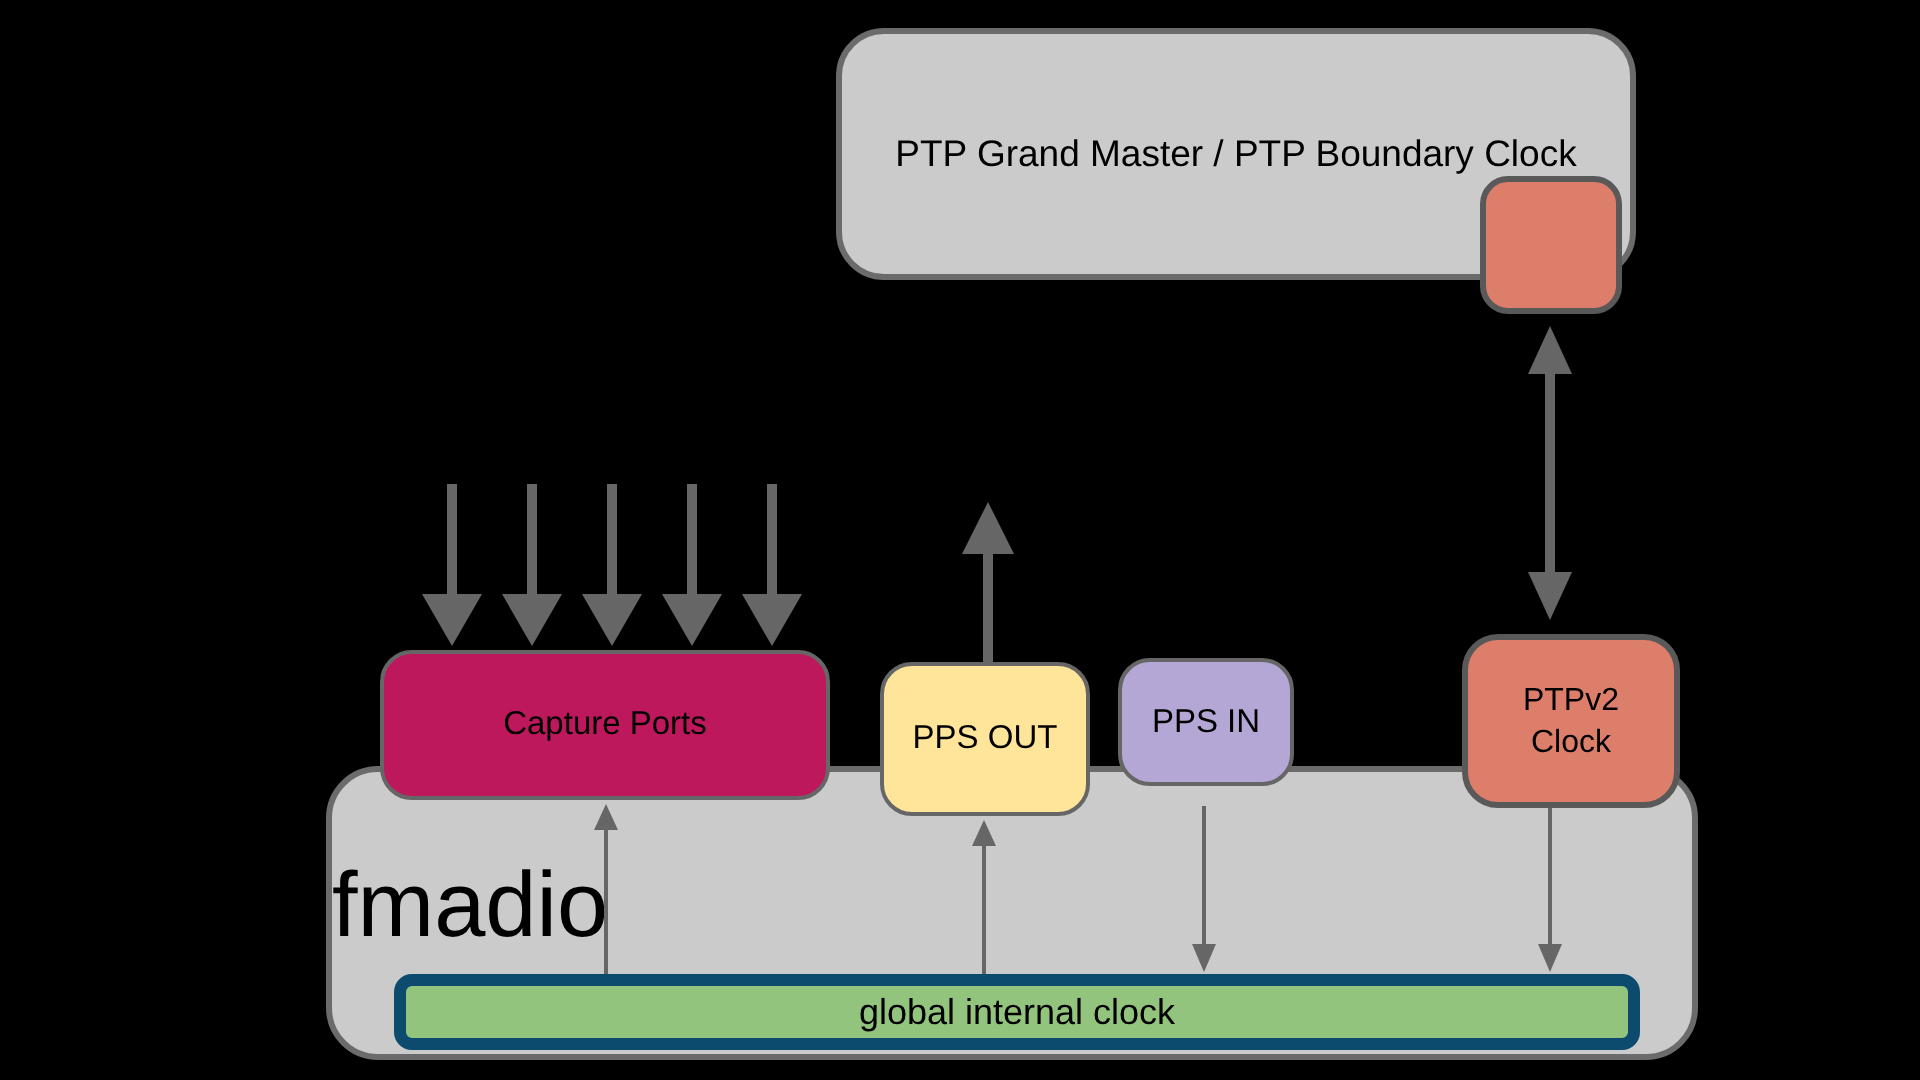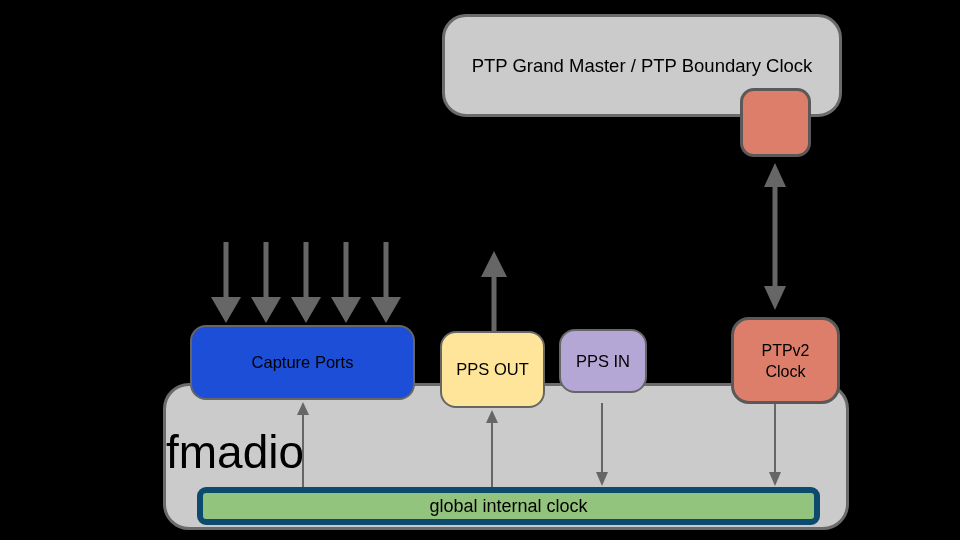--- a/index.html
+++ b/index.html
@@ -13,25 +13,24 @@
   }
   .abs { position: absolute; box-sizing: border-box; }
 
   
   .gray-box {
     background: #cbcbcb;
     border: 3px solid #6b6b6b;
     border-radius: 24px;
   }
   #ptp-grand-master {
-    left: 418px; top: 14px; width: 400px; height: 103px;
+    left: 418px; top: 14px; width: 400px; height: 126px;
     display: flex; align-items: center; justify-content: center;
     font-size: 18.5px;
     z-index: 2;
-    margin-left: 24px;
   }
   #grand-master-port {
     left: 740px; top: 88px; width: 71px; height: 69px;
     background: #dd7e6b;
     border: 3px solid #595959;
     border-radius: 14px;
     z-index: 3;
   }
   #fmadio-box {
     left: 163px; top: 383px; width: 686px; height: 147px;
@@ -46,21 +45,21 @@
 
   
   .node {
     display: flex; align-items: center; justify-content: center;
     text-align: center;
     border: 2.5px solid #666666;
     border-radius: 16px;
     font-size: 16.5px;
     z-index: 4;
   }
-  #capture-ports { left: 190px; top: 325px; width: 225px; height: 75px; background: #1d4ed8; }
+  #capture-ports { left: 190px; top: 325px; width: 225px; height: 75px; background: #be185d; }
   #pps-out      { left: 440px; top: 331px; width: 105px; height: 77px; background: #ffe599; }
   #pps-in       { left: 559px; top: 329px; width: 88px;  height: 64px; background: #b4a7d6; }
   #ptpv2-slave  { left: 731px; top: 317px; width: 109px;  height: 87px;
                   background: #dd7e6b; border: 3px solid #595959; border-radius: 18px;
                   flex-direction: column; font-size: 16px; line-height: 21px; }
   #clock-bar {
     left: 197px; top: 487px; width: 623px; height: 38px;
     background: #93c47d;
     border: 6px solid #0c4a6e;
     border-radius: 9px;

